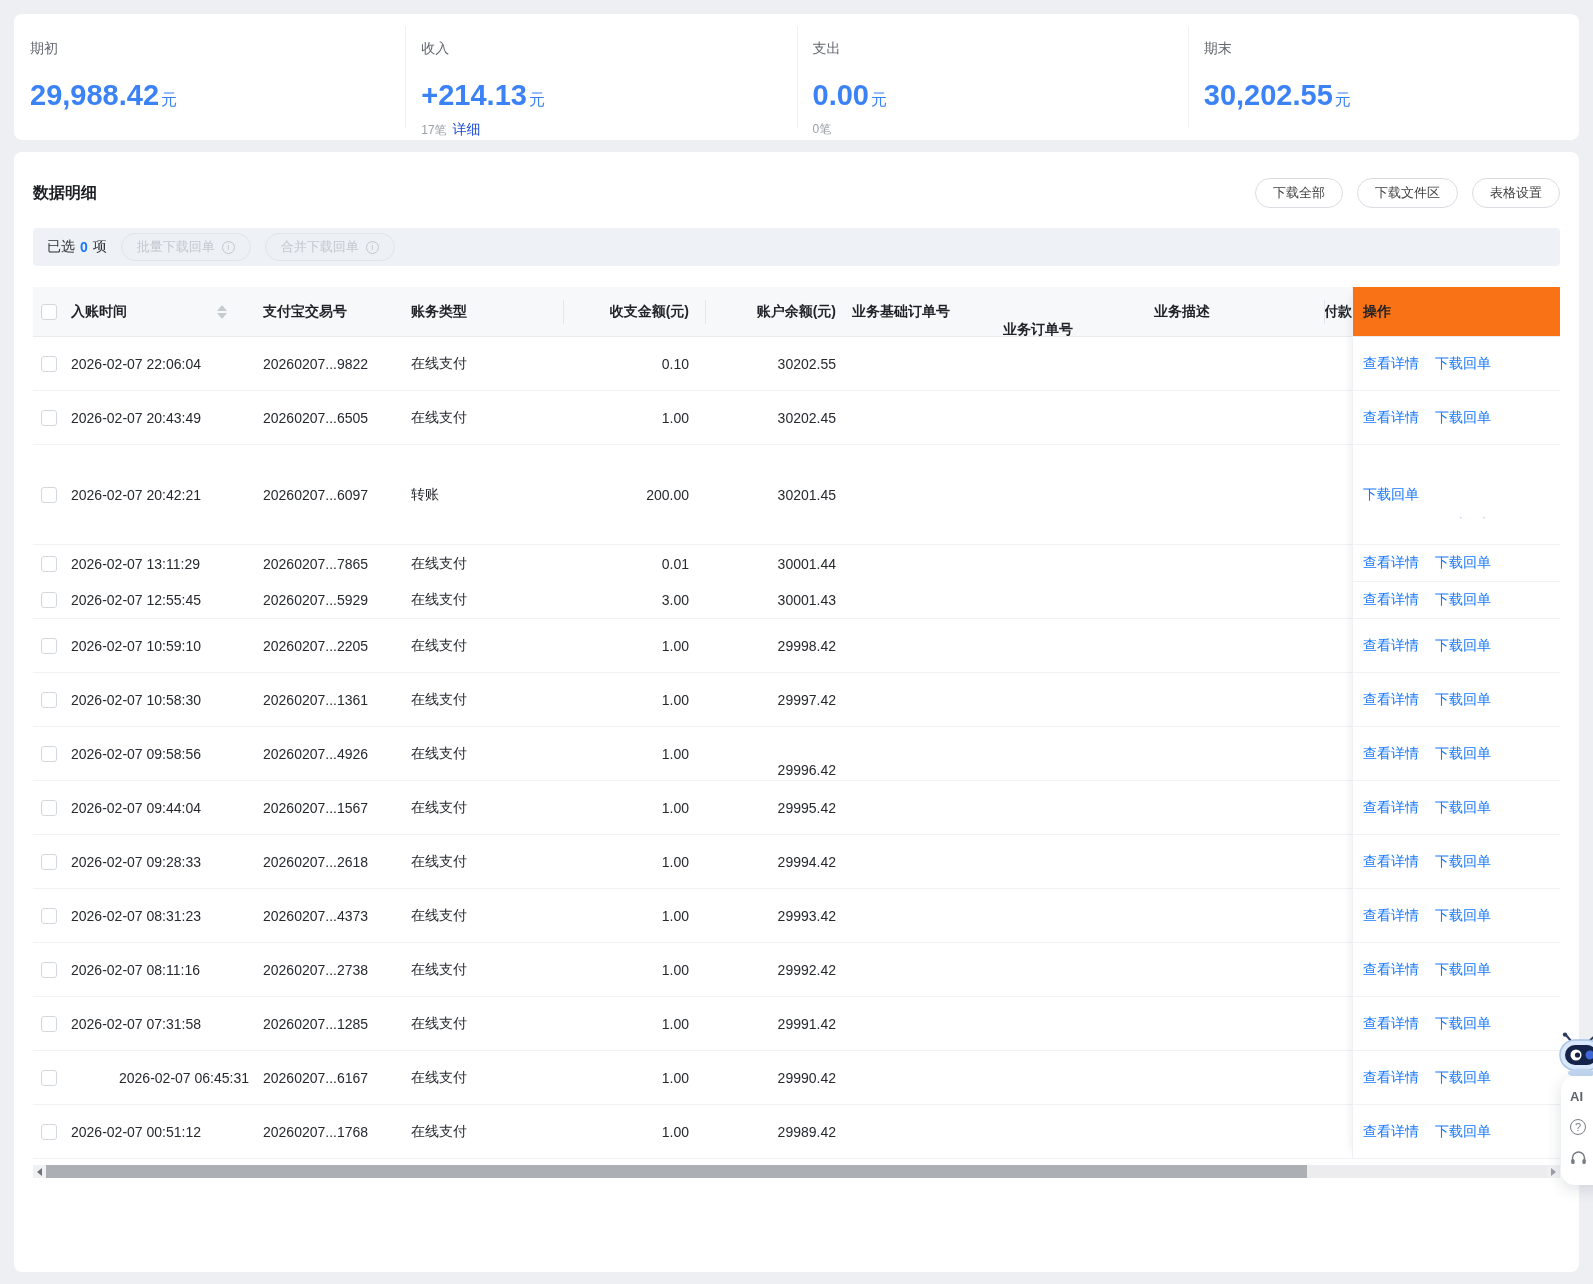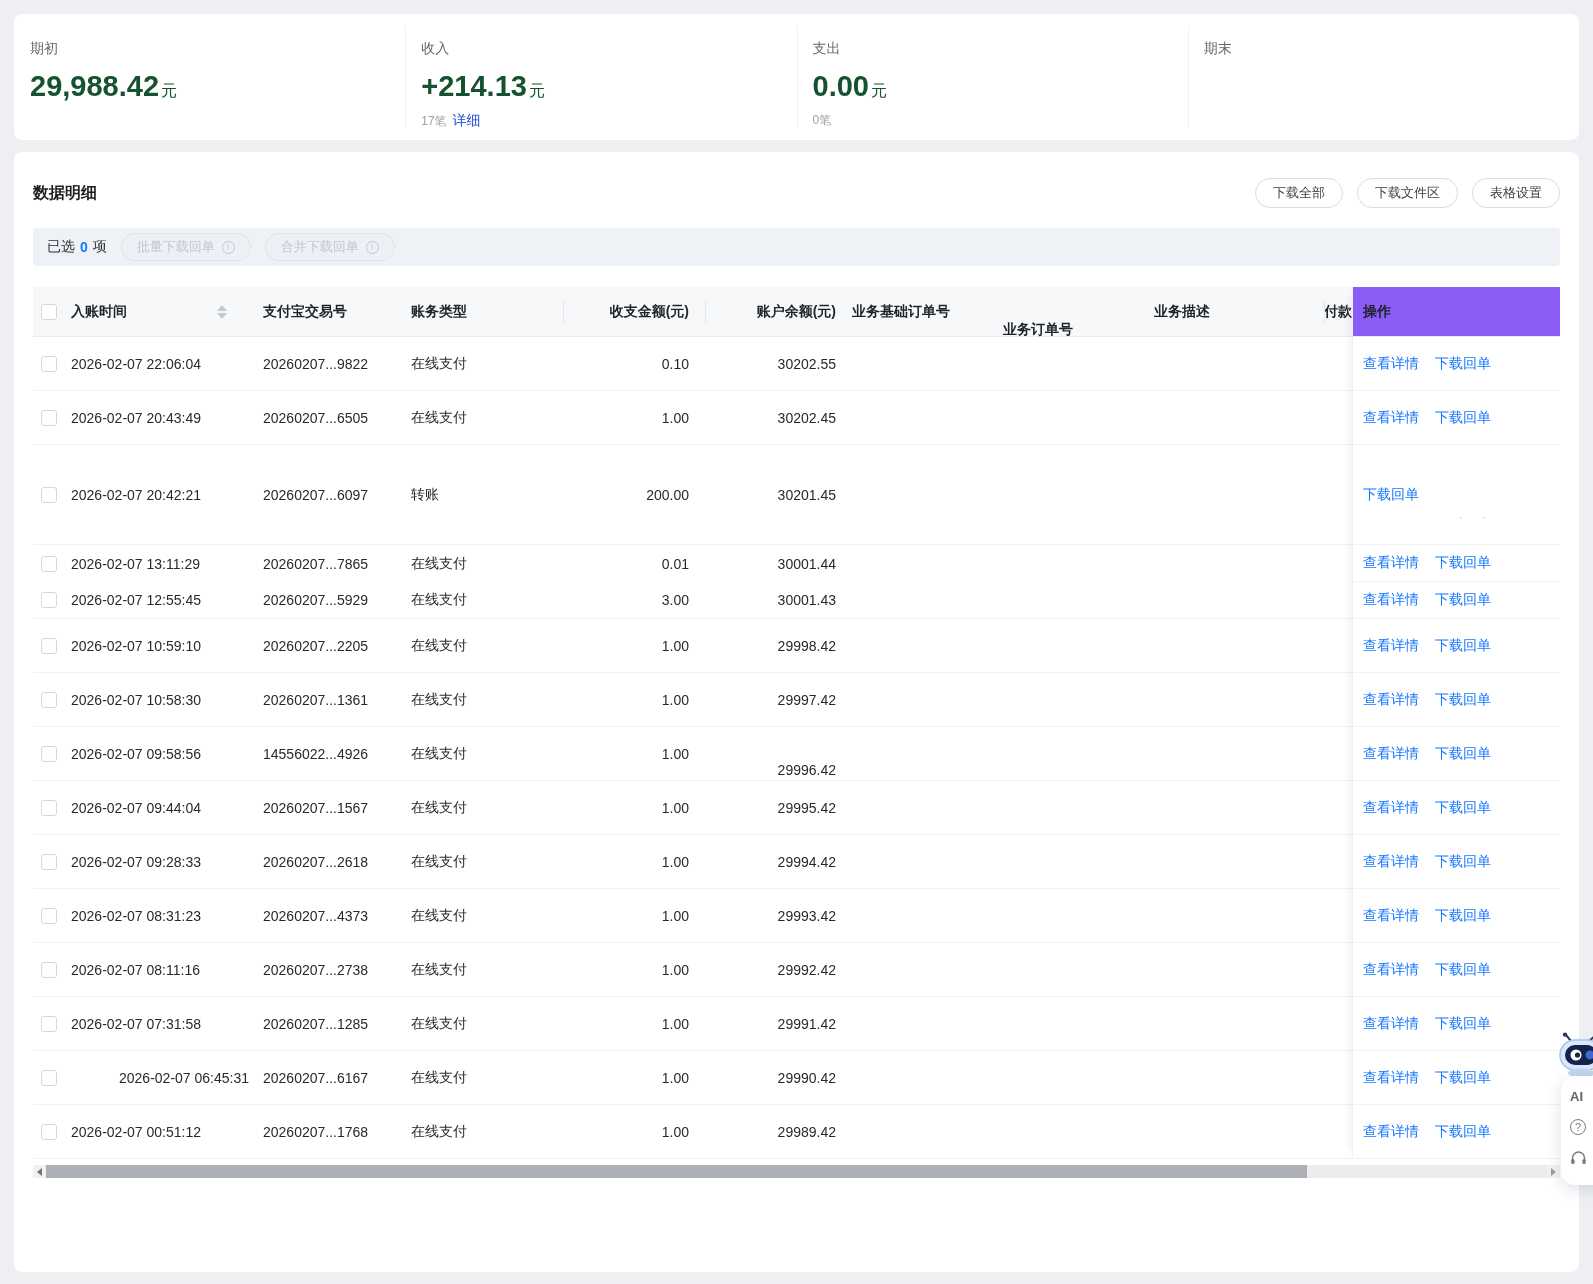--- a/index.html
+++ b/index.html
@@ -11,21 +11,21 @@
     color:#26292e;
     overflow:hidden;
   }
   .card { position:absolute; left:14px; width:1565px; background:#fff; border-radius:8px; }
 
   
   .summary-card { top:14px; height:126px; display:flex; }
   .sum-sec { flex:1; padding:26px 0 0 16px; position:relative; }
   .sum-sec + .sum-sec::before { content:""; position:absolute; left:0; top:12px; bottom:12px; width:1px; background:#f0f1f4; }
   .sum-label { font-size:14px; color:#62666d; }
-  .sum-value { margin-top:12px; font-size:29px; font-weight:700; color:#14532d; }
+  .sum-value { margin-top:21px; font-size:29px; font-weight:700; color:#3b82f6; }
   .sum-unit { font-size:16px; font-weight:400; margin-left:2px; }
   .sum-sub { margin-top:9px; font-size:12px; color:#9ba0a8; }
   .sum-sub .link { margin-left:6px; }
 
   
   .main-card { top:152px; height:1120px; }
   .panel-head { display:flex; justify-content:space-between; align-items:center; padding:26px 19px 0; }
   .panel-title { font-size:16px; font-weight:700; color:#1b1e23; }
   .head-btns { display:flex; gap:14px; }
   .pill-btn { height:30px; padding:0 17px; border:1px solid #d9dce1; border-radius:16px; background:#fff; font-size:13px; color:#404040; display:inline-flex; align-items:center; cursor:pointer; }
@@ -49,21 +49,21 @@
   .h-tall { height:100px; }
   .h-compact { height:37px; }
   .no-border { border-bottom:none; }
   .col-split { position:absolute; top:13px; width:1px; height:24px; background:#e4e7eb; }
   .sort-box { display:inline-flex; flex-direction:column; gap:2px; margin-right:10px; float:right; margin-top:1px; cursor:pointer; }
   .sort-up { width:0; height:0; border-left:5px solid transparent; border-right:5px solid transparent; border-bottom:6px solid #c6cbd3; }
   .sort-down { width:0; height:0; border-left:5px solid transparent; border-right:5px solid transparent; border-top:6px solid #c6cbd3; }
   .th-flex { display:flex; justify-content:space-between; align-items:center; }
 
   .fixed-col { position:absolute; top:0; right:0; width:208px; background:#fff; border-left:1px solid #eef0f3; box-shadow:-9px 0 9px -9px rgba(20,30,50,.10); }
-  .fc-head { height:50px; display:flex; align-items:center; padding-left:10px; font-size:14px; font-weight:700; color:#1f2328; border-bottom:1px solid #e9ecef; background:#8b5cf6; }
+  .fc-head { height:50px; display:flex; align-items:center; padding-left:10px; font-size:14px; font-weight:700; color:#1f2328; border-bottom:1px solid #e9ecef; background:#f97316; }
   .fc-cell { display:flex; align-items:center; gap:16px; padding-left:10px; border-bottom:1px solid #f0f2f5; position:relative; }
   .link { color:#1677ff; font-size:14px; text-decoration:none; cursor:pointer; }
   .ghost-dots { position:absolute; right:66px; bottom:20px; color:#aec6f2; font-size:12px; letter-spacing:8px; }
 
   
   .hscroll { margin:6px 19px 0; height:13px; display:flex; align-items:center; }
   .sb-btn { width:13px; height:13px; background:#f0f1f3; display:flex; align-items:center; justify-content:center; cursor:pointer; }
   .arr-l { width:0; height:0; border-top:4px solid transparent; border-bottom:4px solid transparent; border-right:5px solid #6f7379; }
   .arr-r { width:0; height:0; border-top:4px solid transparent; border-bottom:4px solid transparent; border-left:5px solid #9a9ea5; }
   .sb-track { flex:1; height:13px; background:#ececee; position:relative; }
@@ -96,20 +96,21 @@
     <div class="sum-value"><span>+214.13</span><span class="sum-unit">元</span></div>
     <div class="sum-sub"><span>17笔</span><a class="link" style="color:#1d4ed8">详细</a></div>
   </div>
   <div class="sum-sec">
     <div class="sum-label">支出</div>
     <div class="sum-value"><span>0.00</span><span class="sum-unit">元</span></div>
     <div class="sum-sub">0笔</div>
   </div>
   <div class="sum-sec">
     <div class="sum-label">期末</div>
+    <div class="sum-value"><span>30,202.55</span><span class="sum-unit">元</span></div>
   </div>
 </div>
 
 <div class="card main-card">
 
   <div class="panel-head">
     <div class="panel-title">数据明细</div>
     <div class="head-btns">
       <button class="pill-btn">下载全部</button>
       <button class="pill-btn">下载文件区</button>
@@ -255,21 +256,21 @@
             <div class="cell" style="width: 151px;"></div>
             <div class="cell" style="width: 151px;"></div>
             <div class="cell" style="width: 170px;"></div>
             <div class="cell" style="width: 284px;"></div>
           </div>
           <div class="tr h-std">
             <div class="cb-cell cell">
               <span class="cb"></span>
             </div>
             <div class="cell" style="width: 192px;">2026-02-07 09:58:56</div>
-            <div class="cell" style="width: 148px;">14556022...4926</div>
+            <div class="cell" style="width: 148px;">20260207...4926</div>
             <div class="cell" style="width: 152px;">在线支付</div>
             <div class="cell right" style="width: 142px;">1.00</div>
             <div class="cell right" style="width: 147px; margin-top: 32px;">29996.42</div>
             <div class="cell" style="width: 151px;"></div>
             <div class="cell" style="width: 151px;"></div>
             <div class="cell" style="width: 170px;"></div>
             <div class="cell" style="width: 284px;"></div>
           </div>
           <div class="tr h-std">
             <div class="cb-cell cell">

